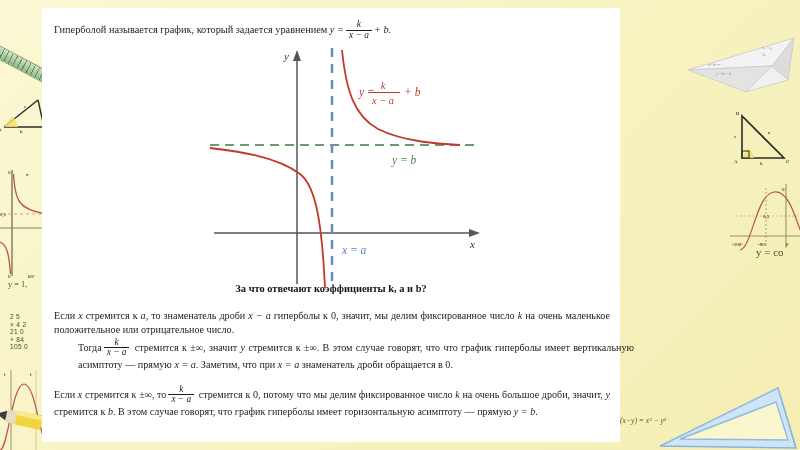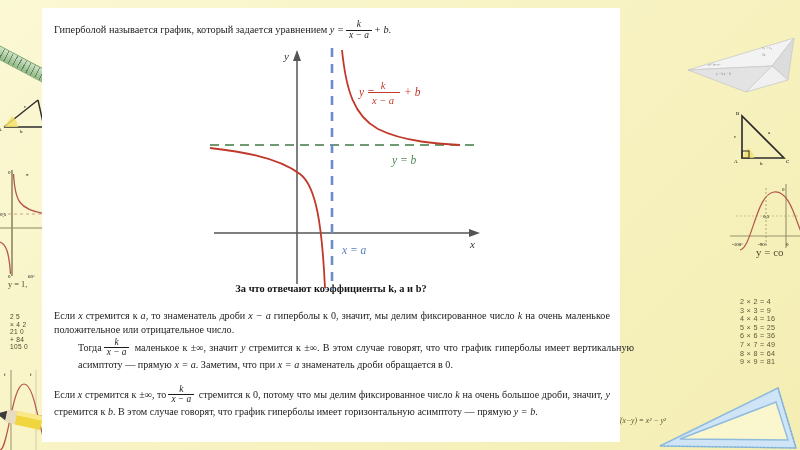--- a/index.html
+++ b/index.html
@@ -176,28 +176,20 @@
       <path d="M10 68 C22 66 26 12 44 10 C60 8 66 40 72 52" stroke="#b4564a" stroke-width="1.2" fill="none"></path>
       <text x="52" y="9" class="sm-label">0</text>
       <text x="33" y="36" class="sm-label">0,5</text>
       <text x="2" y="64" class="sm-label">-100°</text>
       <text x="28" y="64" class="sm-label">-90°</text>
       <text x="56" y="64" class="sm-label">0</text>
     </svg>
     <div style="position:absolute;left:126px;top:246px;font-size:11px;color:#4f4a2e;
                 font-family:'Liberation Serif',serif;margin-left:12px;">y = co</div>
 
-    <div class="mult-table" style="left:122px;top:298px;">2 × 2 = 4
-3 × 3 = 9
-4 × 4 = 16
-5 × 5 = 25
-6 × 6 = 36
-7 × 7 = 49
-8 × 8 = 64
-9 × 9 = 81</div>
 
     <svg style="position:absolute;left:32px;top:350px;" width="160" height="100" viewBox="0 0 160 100">
       <g>
         <path d="M128 38 L146 98 L10 96 Z" fill="#cfe5f7" stroke="#8fbcdd" stroke-width="1.6"></path>
         <path d="M126 52 L138 90 L30 89 Z" fill="#faf6cd" stroke="#8fbcdd" stroke-width="1.4"></path>
         <path d="M10 96 L146 98" stroke="#6fa3cc" stroke-width=".8" stroke-dasharray="1.5 2.2"></path>
         <path d="M128 38 L146 98" stroke="#6fa3cc" stroke-width=".8" stroke-dasharray="1.5 2.2"></path>
       </g>
     </svg>
 
@@ -249,21 +241,21 @@
       <span>стремится к</span>
       <span class="it">a</span><span>, то знаменатель дроби</span>
       <span class="it">x − a</span>
       <span>гиперболы к 0, значит, мы делим фиксированное число</span>
       <span class="it">k</span>
       <span>на очень маленькое положительное или отрицательное число.</span>
     </div>
 
     <div class="para p2">
       <span>Тогда</span><span class="frac"><span class="num it">k</span><span class="den it">x − a</span></span>
-      <span>маленькое к ±∞, значит</span>
+      <span>стремится к ±∞, значит</span>
       <span class="it">y</span>
       <span>стремится к ±∞. В этом случае говорят, что что график гиперболы имеет вертикальную асимптоту — прямую</span>
       <span class="it">x = a</span><span>. Заметим, что при</span>
       <span class="it">x = a</span>
       <span>знаменатель дроби обращается в 0.</span>
     </div>
 
     <div class="para p3">
       <span>Если</span>
       <span class="it">x</span>

